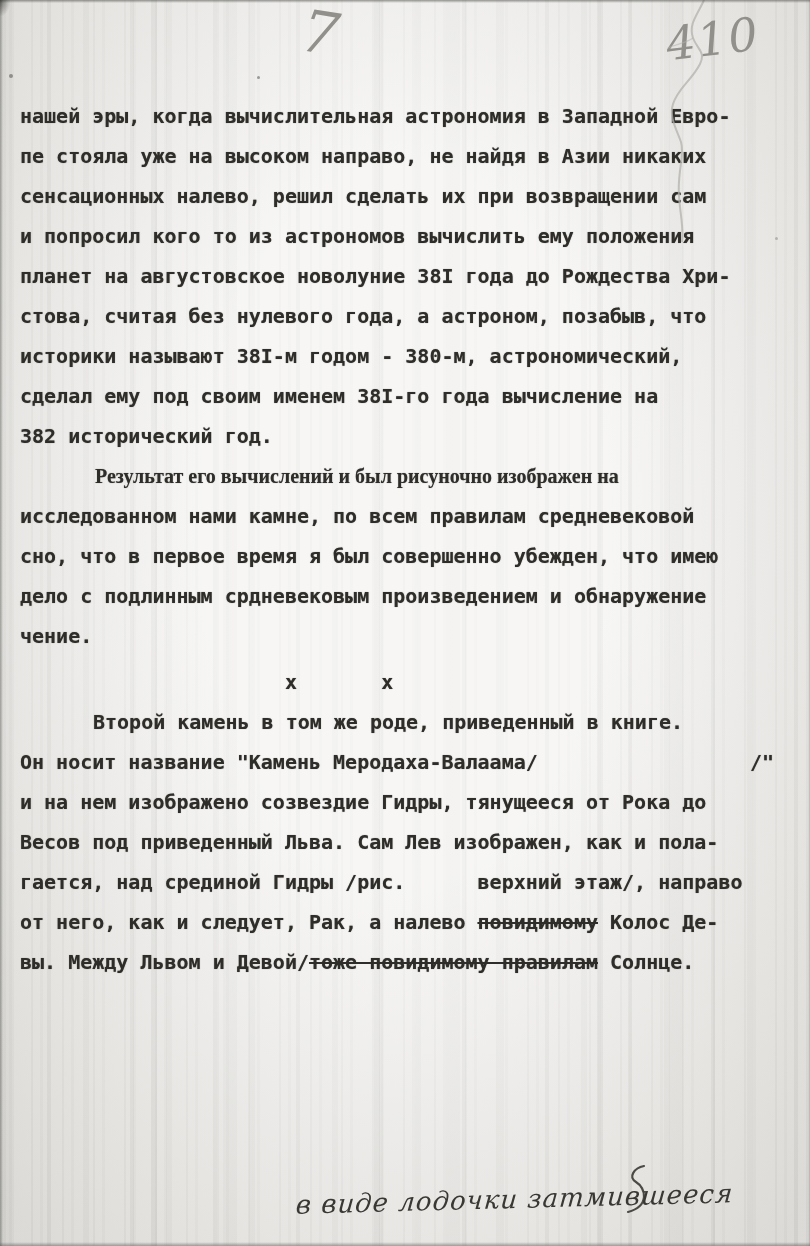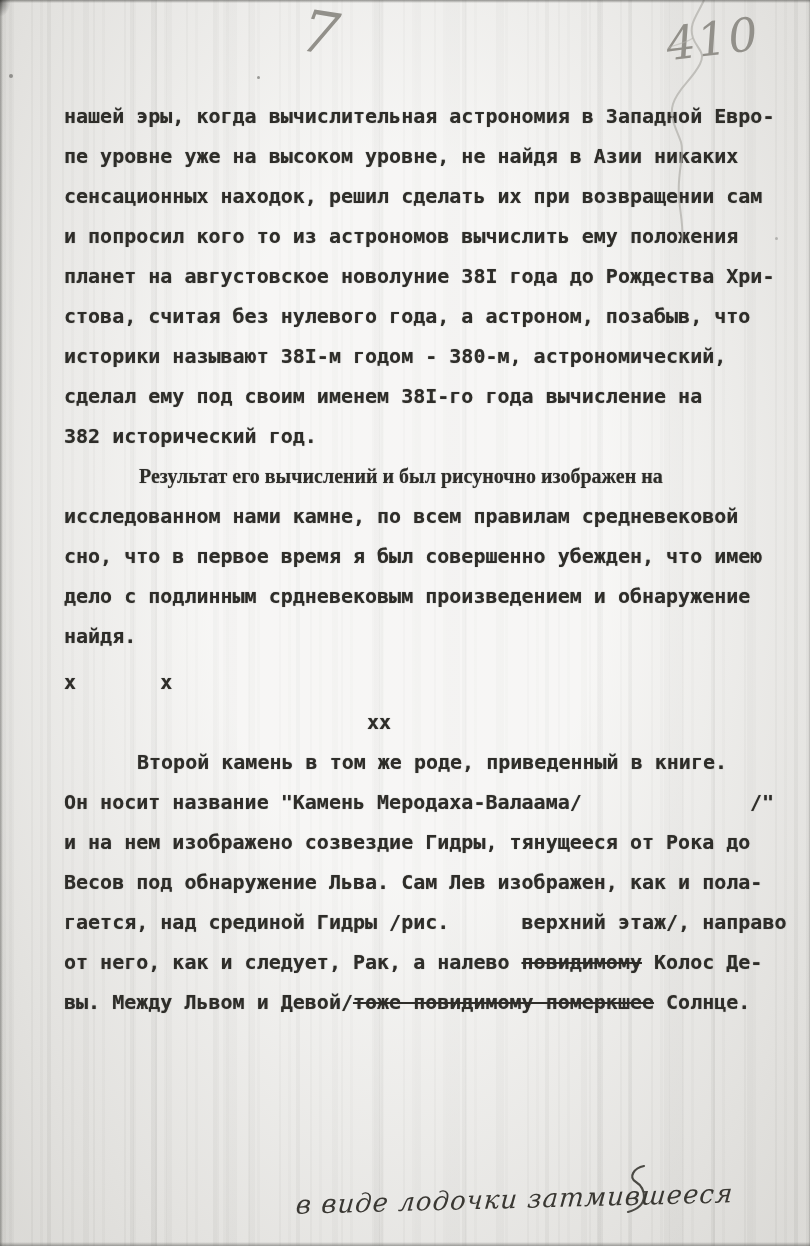--- a/index.html
+++ b/index.html
@@ -44,21 +44,21 @@
   .pencil{
     position:absolute;font-family:"DejaVu Serif", serif;font-style:italic;
     color:var(--pencil);line-height:1;
   }
   .page-number-center{left:302px;top:4px;font-size:58px;transform:rotate(9deg);}
   .archive-number{left:666px;top:16px;font-size:46px;transform:rotate(-7deg);letter-spacing:2px;}
 
   
   .typed-block{
     position:absolute;left:0;top:0;width:810px;
-    padding:96px 36px 0 64px;box-sizing:border-box;
+    padding:96px 36px 0 20px;box-sizing:border-box;
     color:var(--ink);font-size:20px;font-weight:bold;line-height:40px;
     text-shadow:0 0 1px rgba(46,45,41,0.55);
   }
   .line{white-space:pre;}
   .line.spread{display:flex;justify-content:space-between;}
   .strike{text-decoration:line-through;text-decoration-thickness:2px;text-align:center;}
 
   
   .handwritten-note{
     position:absolute;left:296px;top:1184px;
@@ -71,42 +71,41 @@
 </head>
 <body>
 
 <div class="paper-texture"></div>
 
 <div class="pencil page-number-center">7</div>
 <div class="pencil archive-number">410</div>
 
 <div class="typed-block">
     <div class="line"><span><span>нашей эры, когда вычислительная астрономия в Западной Евро-</span></span></div>
-    <div class="line"><span><span>пе уровне уже на высоком уровне, не найдя в Азии никаких</span></span></div>
-    <div class="line"><span><span>сенсационных находок, решил сделать их при возвращении сам</span></span></div>
+    <div class="line"><span><span>пе стояла уже на высоком направо, не найдя в Азии никаких</span></span></div>
+    <div class="line"><span><span>сенсационных налево, решил сделать их при возвращении сам</span></span></div>
     <div class="line"><span><span>и попросил кого то из астрономов вычислить ему положения</span></span></div>
     <div class="line"><span><span>планет на августовское новолуние 38I года до Рождества Хри-</span></span></div>
     <div class="line"><span><span>стова, считая без нулевого года, а астроном, позабыв, что</span></span></div>
     <div class="line"><span><span>историки называют 38I-м годом - 380-м, астрономический,</span></span></div>
     <div class="line"><span><span>сделал ему под своим именем 38I-го года вычисление на</span></span></div>
     <div class="line"><span><span>382 исторический год.</span></span></div>
     <div class="line" style="margin-left: 75px; font-family: Liberation Serif, serif;"><span><span>Результат его вычислений и был рисуночно изображен на</span></span></div>
     <div class="line"><span><span>исследованном нами камне, по всем правилам средневековой</span></span></div>
     <div class="line"><span><span>сно, что в первое время я был совершенно убежден, что имею</span></span></div>
     <div class="line"><span><span>дело с подлинным срдневековым произведением и обнаружение</span></span></div>
-    <div class="line"><span><span>найдя.</span></span></div>
-    <div class="line" style="margin-top: 6px;"><span><span>х       х</span></span></div>
-    <div class="line" style="margin-left: 303px;"><span><span>хх</span></span></div>
+    <div class="line"><span><span>чение.</span></span></div>
+    <div class="line" style="margin-left: 265px; margin-top: 6px;"><span><span>х       х</span></span></div>
     <div class="line" style="margin-left: 73px;"><span><span>Второй камень в том же роде, приведенный в книге.</span></span></div>
     <div class="line spread"><span><span>Он носит название "Камень Меродаха-Валаама/</span></span><span>/"</span></div>
     <div class="line"><span><span>и на нем изображено созвездие Гидры, тянущееся от Рока до</span></span></div>
-    <div class="line"><span><span>Весов под обнаружение Льва. Сам Лев изображен, как и пола-</span></span></div>
+    <div class="line"><span><span>Весов под приведенный Льва. Сам Лев изображен, как и пола-</span></span></div>
     <div class="line"><span><span>гается, над срединой Гидры /рис.      верхний этаж/, направо</span></span></div>
     <div class="line"><span><span>от него, как и следует, Рак, а налево </span><span class="strike">повидимому</span><span> Колос Де-</span></span></div>
-    <div class="line"><span><span>вы. Между Львом и Девой/</span><span class="strike">тоже повидимому померкшее</span><span> Солнце.</span></span></div>
+    <div class="line"><span><span>вы. Между Львом и Девой/</span><span class="strike">тоже повидимому правилам</span><span> Солнце.</span></span></div>
   </div>
 
 <div class="handwritten-note">в виде лодочки затмившееся</div>
 
 <svg class="overlay" width="810" height="1246" viewBox="0 0 810 1246">
 
   <path d="M 704 0 C 698 14, 688 24, 693 38 C 697 49, 706 52, 700 64 C 692 80, 678 88, 673 104 C 669 117, 676 128, 681 142 C 685 156, 677 172, 679 196 C 680 214, 684 228, 682 242" fill="none" stroke="#b3b1ac" stroke-width="2" opacity="0.75"></path>
   <path d="M 693 38 C 684 44, 676 44, 668 48" fill="none" stroke="#b3b1ac" stroke-width="1.5" opacity="0.55"></path>
 
   <path d="M 628 1212 C 650 1206, 646 1188, 636 1182 C 628 1177, 634 1168, 644 1166" fill="none" stroke="#3a3833" stroke-width="2.2" opacity="0.9" stroke-linecap="round"></path>

